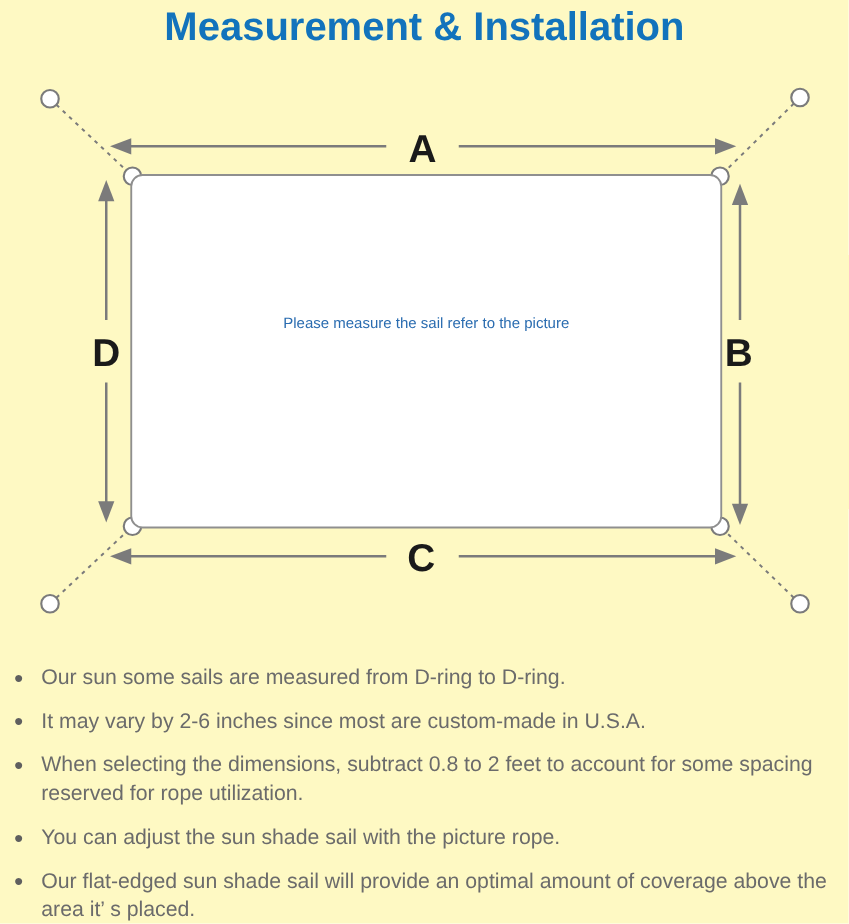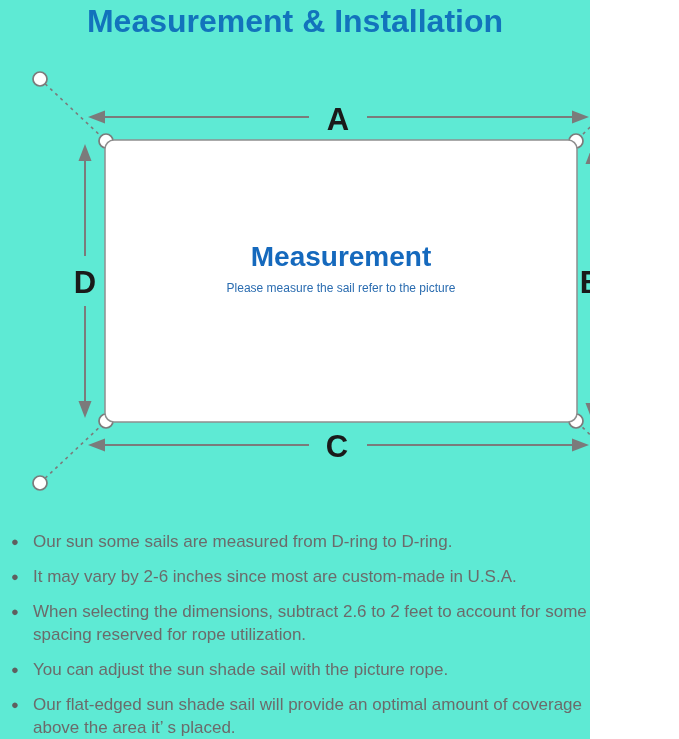--- a/index.html
+++ b/index.html
@@ -1,20 +1,20 @@
 <!DOCTYPE html>
 <html><head>
 <meta charset="utf-8">
 <style>
   html, body { margin: 0; padding: 0; background: #ffffff; }
   .page {
     position: relative;
-    width: 590px;
+    width: 679px;
     height: 739px;
-    background: #5eead4;
+    background: #fef9c3;
     overflow: hidden;
     font-family: "Liberation Sans", sans-serif;
   }
   .title {
     position: absolute;
     top: 0; left: 0;
     width: 100%;
     margin: 0;
     text-align: center;
     font-size: 32px;
@@ -136,36 +136,35 @@
     <g>
       <line x1="592" y1="163" x2="592" y2="256" stroke="#7b7b7b" stroke-width="2"></line>
       <line x1="592" y1="306" x2="592" y2="404" stroke="#7b7b7b" stroke-width="2"></line>
       <polygon points="592,147 585.5,164 598.5,164" fill="#7b7b7b"></polygon>
       <polygon points="592,420 585.5,403 598.5,403" fill="#7b7b7b"></polygon>
       <text class="dim-label" x="591" y="282" text-anchor="middle" dominant-baseline="central">B</text>
     </g>
   </svg>
 
   <div class="center-text">
-    <p class="center-heading">Measurement</p>
     <p class="center-subtitle">Please measure the sail refer to the picture</p>
   </div>
 
   <ul class="notes">
     <li>
       <span class="bullet-dot">●</span>
       <span>Our sun some sails are measured from D-ring to D-ring.</span>
     </li>
     <li>
       <span class="bullet-dot">●</span>
       <span>It may vary by 2-6 inches since most are custom-made in U.S.A.</span>
     </li>
     <li>
       <span class="bullet-dot">●</span>
-      <span>When selecting the dimensions, subtract 2.6 to 2 feet to account for some spacing reserved for rope utilization.</span>
+      <span>When selecting the dimensions, subtract 0.8 to 2 feet to account for some spacing reserved for rope utilization.</span>
     </li>
     <li>
       <span class="bullet-dot">●</span>
       <span>You can adjust the sun shade sail with the picture rope.</span>
     </li>
     <li>
       <span class="bullet-dot">●</span>
       <span>Our flat-edged sun shade sail will provide an optimal amount of coverage above the area it’ s placed.</span>
     </li>
   </ul>

